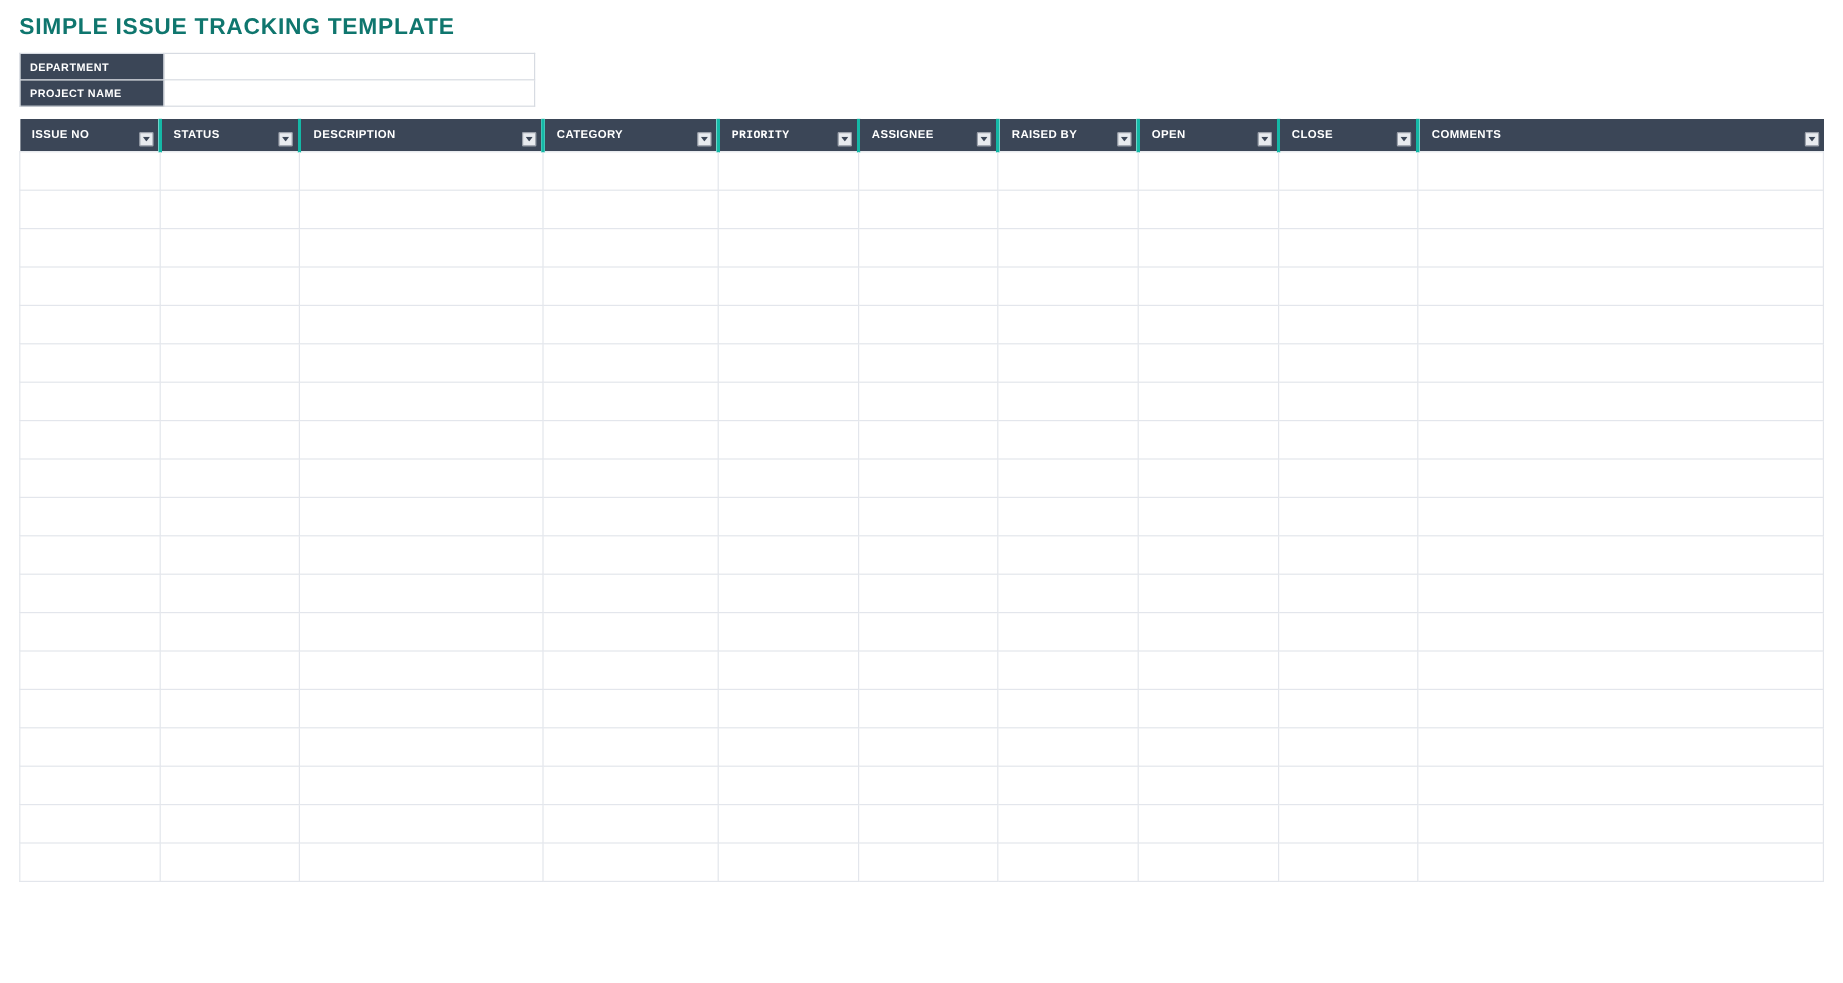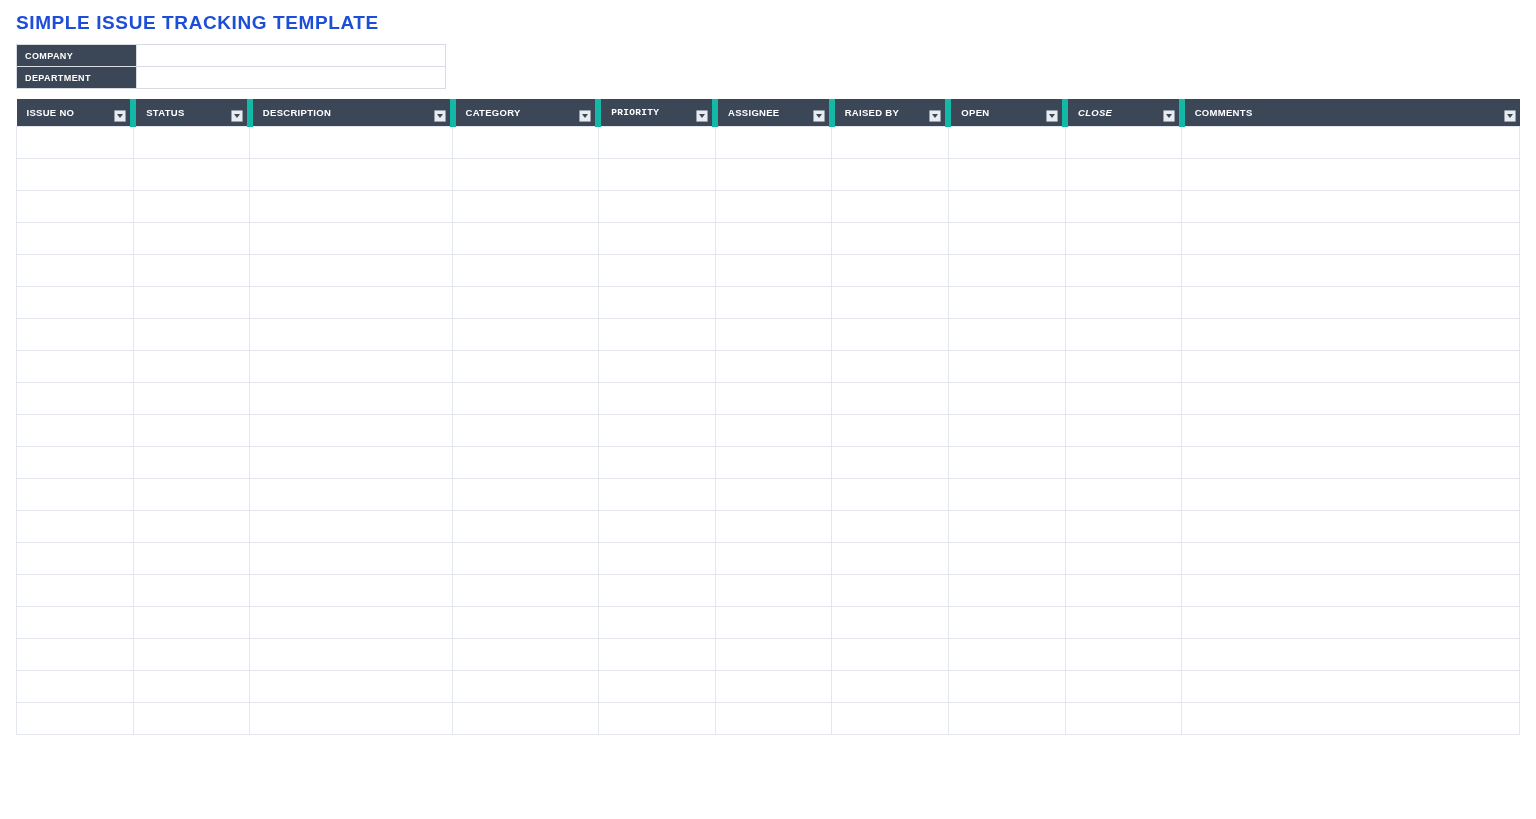--- a/index.html
+++ b/index.html
@@ -6,21 +6,21 @@
       box-sizing: border-box;
       margin: 0;
       padding: 0;
     }
     body {
       font-family: Arial, "Helvetica Neue", Helvetica, sans-serif;
       background: #ffffff;
       padding: 12px 16px;
     }
     .title {
-      color: #1d4ed8;
+      color: #0f766e;
       font-size: 19px;
       font-weight: 700;
       letter-spacing: 0.6px;
       margin-bottom: 10px;
     }
     .info-table {
       border-collapse: collapse;
       margin-bottom: 10px;
       width: 430px;
     }
@@ -51,21 +51,21 @@
       table-layout: fixed;
     }
     .data-table th {
       background: #3b4657;
       color: #ffffff;
       font-size: 9.5px;
       font-weight: 700;
       letter-spacing: 0.3px;
       text-align: left;
       padding: 8px 8px 8px 10px;
-      border-right: 6px solid #14b8a6;
+      border-right: 3px solid #14b8a6;
       position: relative;
       white-space: nowrap;
     }
     .data-table th:last-child {
       border-right: none;
     }
     .filter-icon {
       position: absolute;
       right: 4px;
       bottom: 4px;
@@ -92,36 +92,36 @@
       background: #ffffff;
     }
     .col-issue-no { width: 7.6%; }
     .col-status   { width: 7.6%; }
     .col-desc     { width: 13.2%; }
     .col-category { width: 9.5%; }
     .col-priority { width: 7.6%; font-family: Liberation Mono, monospace; }
     .col-assignee { width: 7.6%; }
     .col-raised   { width: 7.6%; }
     .col-open     { width: 7.6%; }
-    .col-close    { width: 7.6%; font-style: italic; }
+    .col-close    { width: 7.6%; }
     .col-comments { width: 22.0%; }
   </style>
 </head>
 <body>
 
 <div class="title">SIMPLE ISSUE TRACKING TEMPLATE</div>
 
 <table class="info-table">
   <tbody>
     <tr>
-      <td class="info-label">COMPANY</td>
+      <td class="info-label">DEPARTMENT</td>
       <td class="info-value"></td>
     </tr>
     <tr>
-      <td class="info-label">DEPARTMENT</td>
+      <td class="info-label">PROJECT NAME</td>
       <td class="info-value"></td>
     </tr>
   </tbody>
 </table>
 
 <table class="data-table">
   <thead>
     <tr>
       <th class="col-issue-no">
         <span>ISSUE NO</span>

